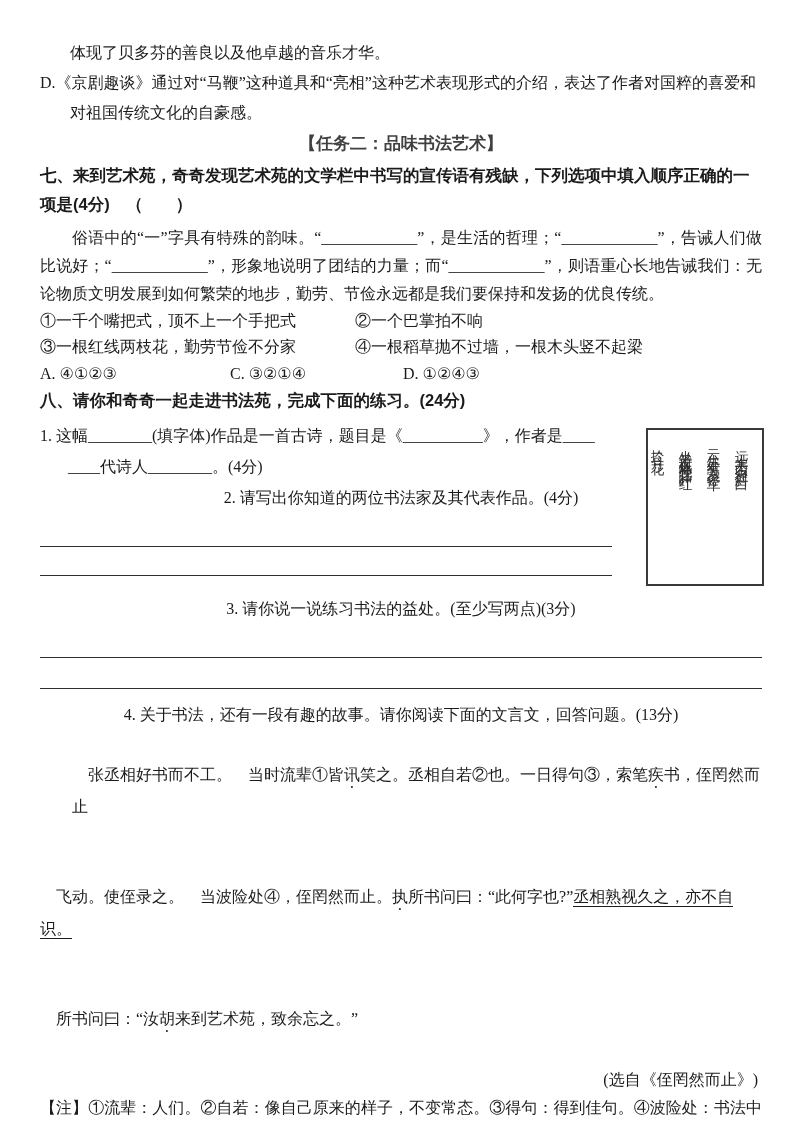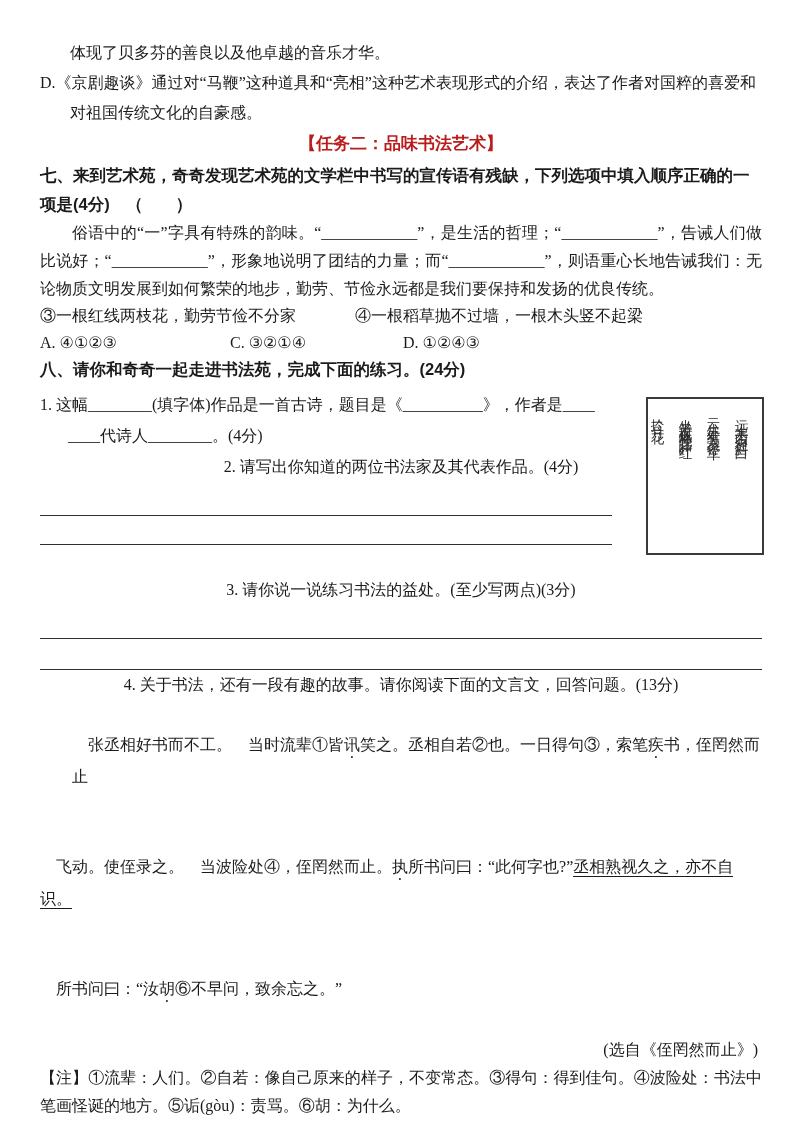--- a/index.html
+++ b/index.html
@@ -28,20 +28,21 @@
   }
   .q-heading{
     font-weight:bold;
     font-size:16.5px;
     line-height:29px;
   }
   .para{
     text-indent:2em;
     line-height:28px;
     text-align:justify;
+    margin-top:5px;
   }
   .two-col{display:flex;line-height:26px;}
   .two-col .left{width:315px;flex:none;}
   .choices{display:flex;line-height:27px;}
   .choices span:nth-child(1){width:190px;flex:none;}
   .choices span:nth-child(2){width:173px;flex:none;}
   .choices span:nth-child(3){width:185px;flex:none;}
   .section8{position:relative;}
   .calligraphy-box{
     position:absolute;
@@ -76,24 +77,28 @@
   .ws{white-space:pre-wrap;}
 </style>
 </head>
 <body>
 
 <div class="page">
 
   <div class="indent30 lh30 ws">体现了贝多芬的善良以及他卓越的音乐才华。</div>
   <div class="hang lh30 ws">D.《京剧趣谈》通过对“马鞭”这种道具和“亮相”这种艺术表现形式的介绍，表达了作者对国粹的喜爱和对祖国传统文化的自豪感。</div>
 
-  <div class="task-header sans" style="color:#b91c1c">【任务二：品味书法艺术】</div>
+  <div class="task-header sans" style="color:#404040">【任务二：品味书法艺术】</div>
 
   <div class="q-heading sans ws">七、来到艺术苑，奇奇发现艺术苑的文学栏中书写的宣传语有残缺，下列选项中填入顺序正确的一项是(4分)　（　　）</div>
   <div class="para ws">俗语中的“一”字具有特殊的韵味。“____________”，是生活的哲理；“____________”，告诫人们做比说好；“____________”，形象地说明了团结的力量；而“____________”，则语重心长地告诫我们：无论物质文明发展到如何繁荣的地步，勤劳、节俭永远都是我们要保持和发扬的优良传统。</div>
+  <div class="two-col">
+    <span class="left ws">①一千个嘴把式，顶不上一个手把式</span>
+    <span class="ws">②一个巴掌拍不响</span>
+  </div>
   <div class="two-col">
     <span class="left ws">③一根红线两枝花，勤劳节俭不分家</span>
     <span class="ws">④一根稻草抛不过墙，一根木头竖不起梁</span>
   </div>
   <div class="choices">
     <span class="ws">A. ④①②③</span>
     <span class="ws">C. ③②①④</span>
     <span class="ws">D. ①②④③</span>
   </div>
 
@@ -106,36 +111,36 @@
       <div>云生处有人家停车</div>
       <div>坐爱枫林晚霜叶红</div>
       <div>扵二月花</div>
     </div>
 
     <div class="q1-line ws" style="margin-top:6px;">1. 这幅________(填字体)作品是一首古诗，题目是《__________》，作者是____</div>
     <div class="q1-line2 ws">____代诗人________。(4分)</div>
     <div class="qline ws">2. 请写出你知道的两位书法家及其代表作品。(4分)</div>
     <div class="ans-line ans-570" style="height:33px;"></div>
     <div class="ans-line ans-570" style="height:28px;"></div>
-    <div class="qline ws" style="margin-top:30px;">3. 请你说一说练习书法的益处。(至少写两点)(3分)</div>
+    <div class="qline ws" style="margin-top:18px;">3. 请你说一说练习书法的益处。(至少写两点)(3分)</div>
   </div>
 
   <div class="ans-line ans-full" style="height:33px;"></div>
   <div class="ans-line ans-full" style="height:30px;"></div>
 
-  <div class="qline ws" style="">4. 关于书法，还有一段有趣的故事。请你阅读下面的文言文，回答问题。(13分)</div>
+  <div class="qline ws" style="margin-top:11px;">4. 关于书法，还有一段有趣的故事。请你阅读下面的文言文，回答问题。(13分)</div>
 
   <div class="passage-line p-indent ws">
     <span>张丞相好书而不工。　当时流辈①皆</span><span class="emdot">讯</span><span>笑之。丞相自若②也。一日得句③，索笔</span><span class="emdot">疾</span><span>书，侄罔然而止</span>
   </div>
   <div class="passage-line ws">
     <span>飞动。使侄录之。　当波险处④，侄罔然而止。</span><span class="emdot">执</span><span>所书问曰：“此何字也?”</span><span class="uline">丞相熟视久之，亦不自识。</span>
   </div>
   <div class="passage-line ws">
-    <span>所书问曰：“汝</span><span class="emdot">胡</span><span>⑥不早问，致余忘之。”</span>
+    <span>所书问曰：“汝</span><span class="emdot">胡</span><span>来到艺术苑，致余忘之。”</span>
   </div>
 
   <div class="source-line ws">(选自《侄罔然而止》)</div>
 
   <div class="note ws">【注】①流辈：人们。②自若：像自己原来的样子，不变常态。③得句：得到佳句。④波险处：书法中笔画怪诞的地方。⑤诟(gòu)：责骂。⑥胡：为什么。</div>
 
   <div class="qline ws">(1)书法故事中加点字的意思你知道吗? 请写一写。(4分)</div>
 
 </div>
 

